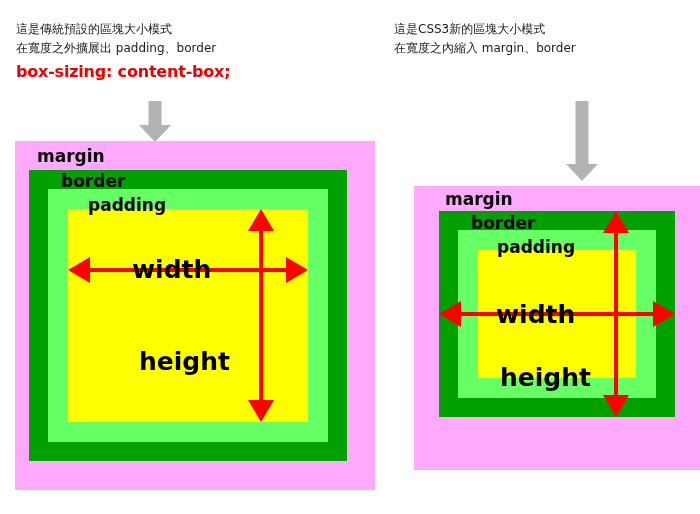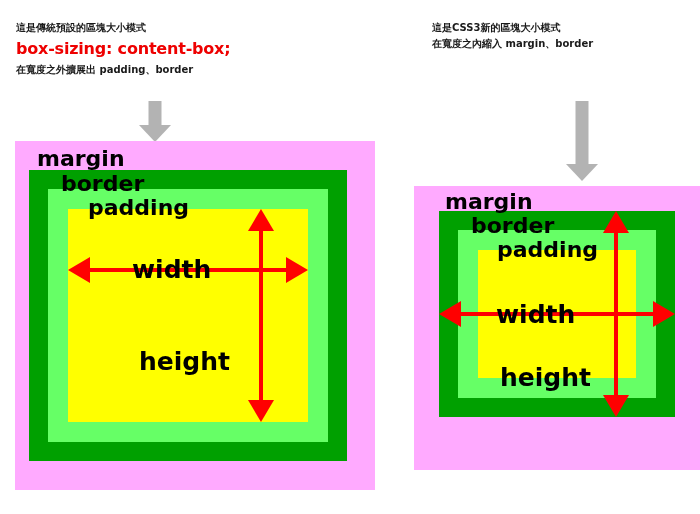--- a/index.html
+++ b/index.html
@@ -18,35 +18,35 @@
 
   
   .caption {
     position: absolute;
     color: #000000;
     line-height: 1.62;
     white-space: nowrap;
   }
   .caption .line {
     display: block;
-    font-size: 10px;
-    font-weight: bold;
+    font-size: 12px;
+    font-weight: normal;
     color: #1a1a1a;
     letter-spacing: 0px;
   }
   .caption .line.code {
     font-size: 16px;
     font-weight: bold;
     color: #ee0000;
     font-family: "DejaVu Sans", "Liberation Sans", sans-serif;
     letter-spacing: -0.2px;
   }
 
   #caption-left  { left: 16px;  top: 20px; }
-  #caption-right { left: 432px; top: 20px; }
+  #caption-right { left: 394px; top: 20px; }
 
   
   .gray-arrow {
     position: absolute;
   }
   .gray-arrow .shaft {
     position: absolute;
     left: 50%;
     top: 0;
     transform: translateX(-50%);
@@ -85,21 +85,21 @@
     position: absolute;
     background: #66ff66;
   }
   .layer-content {
     position: absolute;
     background: #ffff00;
   }
 
   .layer-label {
     position: absolute;
-    font-size: 22px;
+    font-size: 17px;
     font-weight: bold;
     color: #000000;
     white-space: nowrap;
     line-height: 1;
   }
 
   
   #diagram-left { left: 15px; top: 141px; width: 360px; height: 349px; }
   #diagram-left .layer-border  { left: 14px;  top: 29px;  width: 318px; height: 291px; }
   #diagram-left .layer-padding { left: 33px;  top: 48px;  width: 280px; height: 253px; }
@@ -181,22 +181,22 @@
   #arrow-width-right  { left: 25px; top: 115px; width: 236px; height: 26px; }
   #arrow-height-right { left: 189px; top: 25px; width: 26px; height: 206px; }
   #label-width-right  { left: 82px;  top: 116px; }
   #label-height-right { left: 86px;  top: 179px; }
 </style>
 </head>
 <body>
 
 <div class="caption" id="caption-left">
   <span class="line">這是傳統預設的區塊大小模式</span>
+  <span class="line">在寬度之外擴展出  padding、border</span>
   <span class="line code">box-sizing: content-box;</span>
-  <span class="line">在寬度之外擴展出  padding、border</span>
 </div>
 
 <div class="gray-arrow" id="gray-arrow-left">
   <div class="shaft"></div>
   <div class="head"></div>
 </div>
 
 <div class="boxdiagram" id="diagram-left">
   <div class="layer-margin"></div>
   <div class="layer-border"></div>

